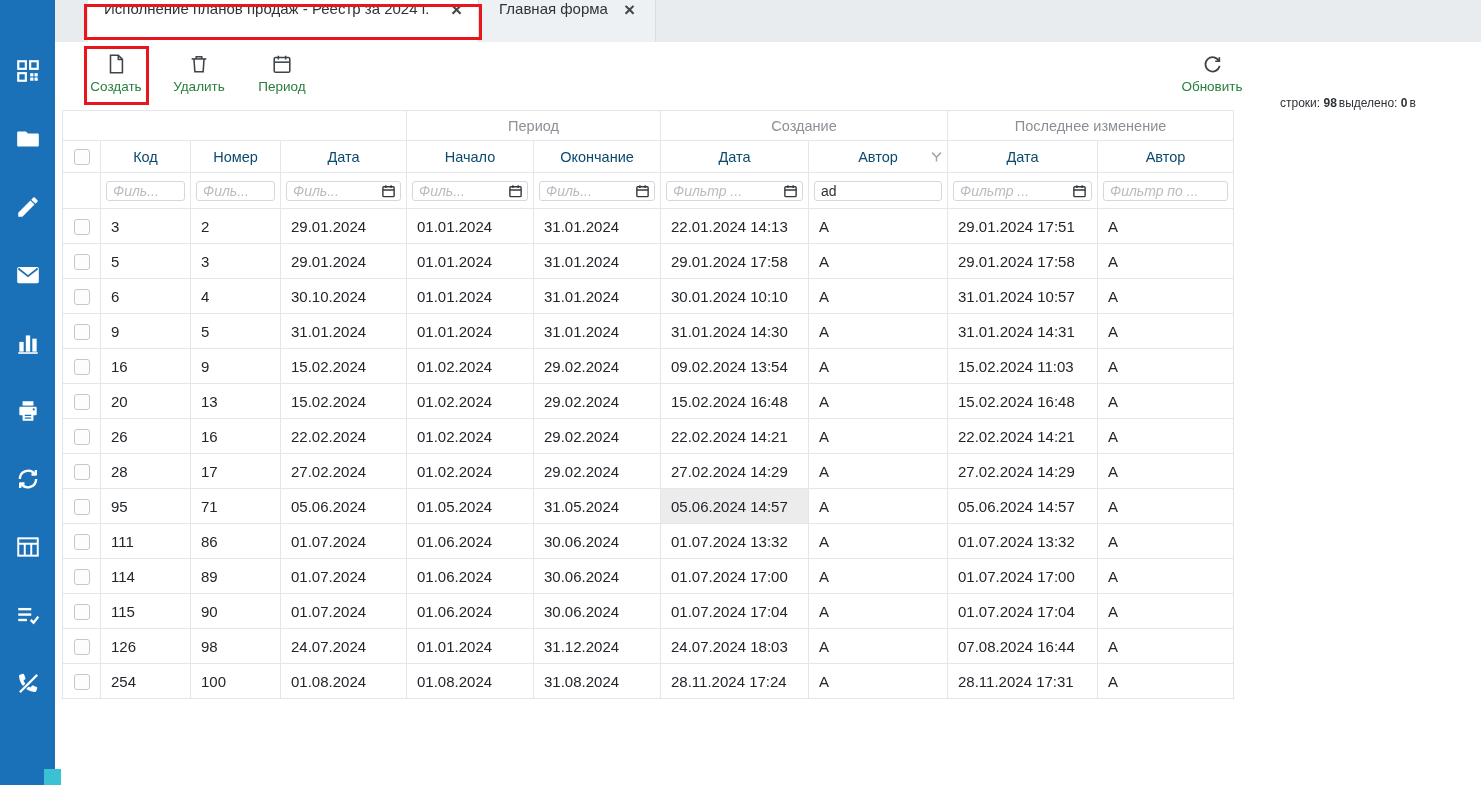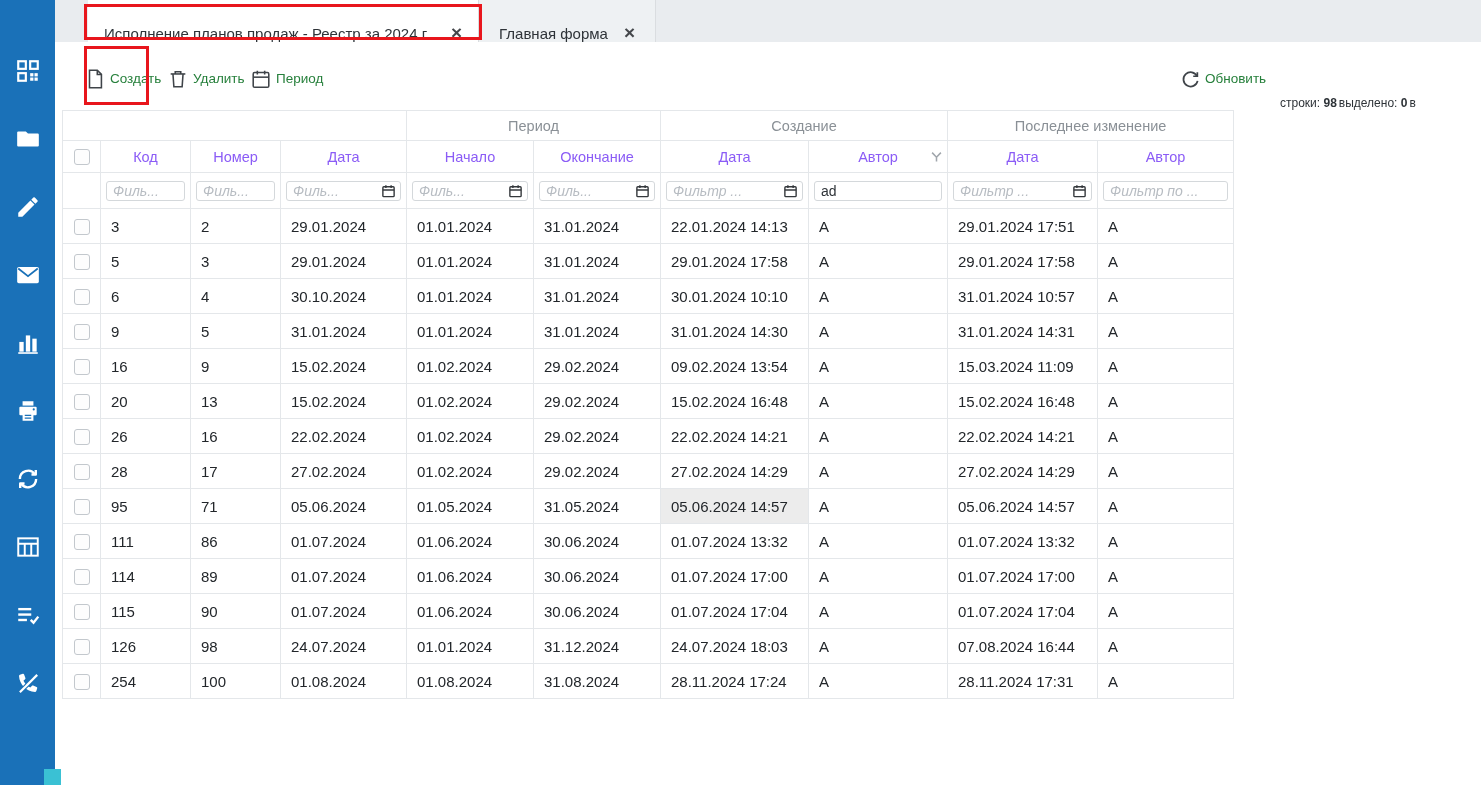--- a/index.html
+++ b/index.html
@@ -21,30 +21,30 @@
   }
   .side-icon { width: 26px; height: 26px; display: block; cursor: pointer; }
   .side-icon svg { width: 100%; height: 100%; display: block; }
   .corner-square { position: absolute; left: 44px; top: 769px; width: 17px; height: 16px; background: #3ac1d4; z-index: 6; }
 
   
   .tabbar {
     position: absolute; left: 55px; top: 0; right: 0; height: 42px;
     background: #e9ecef; display: flex; align-items: stretch; padding-left: 33px;
   }
-  .tab { display: flex; align-items: flex-end; font-size: 15px; color: #2e3338; cursor: pointer; white-space: nowrap; overflow: hidden; }
+  .tab { display: flex; align-items: flex-start; font-size: 15px; color: #2e3338; cursor: pointer; white-space: nowrap; overflow: hidden; }
   .tab.active { background: #fff; width: 390px; padding: 0 16px; justify-content: space-between; }
   .tab.inactive { background: #eef1f3; width: 178px; padding: 0 20px; justify-content: space-between; border-left: 1px solid #dadde0; border-right: 1px solid #dadde0; }
   .tab-close { font-size: 19px; font-weight: 700; color: #45484c; line-height: 1; margin-left: 12px; cursor: pointer; }
 
   
   .toolbar { position: absolute; left: 55px; top: 42px; right: 0; height: 68px; background: #fff; }
   .tool-btn {
     position: absolute; top: 4px; width: 64px; height: 58px;
-    display: flex; flex-direction: row; align-items: center; gap: 4px;
+    display: flex; flex-direction: column; align-items: center; gap: 4px;
     padding-top: 7px; background: none; border: none; cursor: pointer; font-family: inherit;
   }
   .tool-btn svg { width: 22px; height: 22px; display: block; }
   .tool-btn .tb-label { font-size: 13.5px; color: #27803c; }
   .btn-create { left: 29px; }
   .btn-delete { left: 112px; }
   .btn-period { left: 195px; }
   .btn-refresh { left: 1124px; width: 66px; }
   .stats {
     position: absolute; left: 1225px; top: 0; height: 68px;
@@ -56,21 +56,21 @@
   
   .annotation { position: absolute; border: 3px solid #e8161c; z-index: 20; pointer-events: none; }
   .anno-tab { left: 84px; top: 4px; width: 398px; height: 36px; }
   .anno-create { left: 84px; top: 46px; width: 65px; height: 59px; }
 
   
   .table-wrap { position: absolute; left: 62px; top: 110px; }
   table { border-collapse: collapse; table-layout: fixed; width: 1171px; background: #fff; }
   th, td { border: 1px solid #e4e7ea; }
   .group-row th { height: 30px; font-weight: 400; font-size: 14.5px; color: #8a9096; text-align: center; }
-  .col-row th { height: 32px; font-weight: 400; font-size: 14.5px; color: #8b5cf6; text-align: center; position: relative; cursor: pointer; margin-left: 28px; }
+  .col-row th { height: 32px; font-weight: 400; font-size: 14.5px; color: #0c4a6e; text-align: center; position: relative; cursor: pointer; margin-left: 28px; }
   .filter-row td { height: 36px; padding: 0 5px; }
   tbody td { height: 35px; font-size: 15px; color: #22262a; padding: 0 4px 0 10px; text-align: left; cursor: pointer; overflow: hidden; white-space: nowrap; }
   .cb-cell { text-align: center; padding: 0 !important; }
   .checkbox {
     display: inline-block; width: 16px; height: 16px;
     border: 1px solid #c3c8cd; border-radius: 3px; background: #fdfdfd;
     vertical-align: middle; cursor: pointer;
   }
   .cell-highlight { background: #ececec; }
   .fwrap { position: relative; }
@@ -384,21 +384,21 @@
         </tr>
         <tr>
           <td class="cb-cell"><span class="checkbox"></span></td>
           <td>16</td>
           <td>9</td>
           <td>15.02.2024</td>
           <td>01.02.2024</td>
           <td>29.02.2024</td>
           <td>09.02.2024 13:54</td>
           <td>A</td>
-          <td>15.03.2024 11:09</td>
+          <td>15.02.2024 11:03</td>
           <td>A</td>
         </tr>
         <tr>
           <td class="cb-cell"><span class="checkbox"></span></td>
           <td>20</td>
           <td>13</td>
           <td>15.02.2024</td>
           <td>01.02.2024</td>
           <td>29.02.2024</td>
           <td>15.02.2024 16:48</td>

